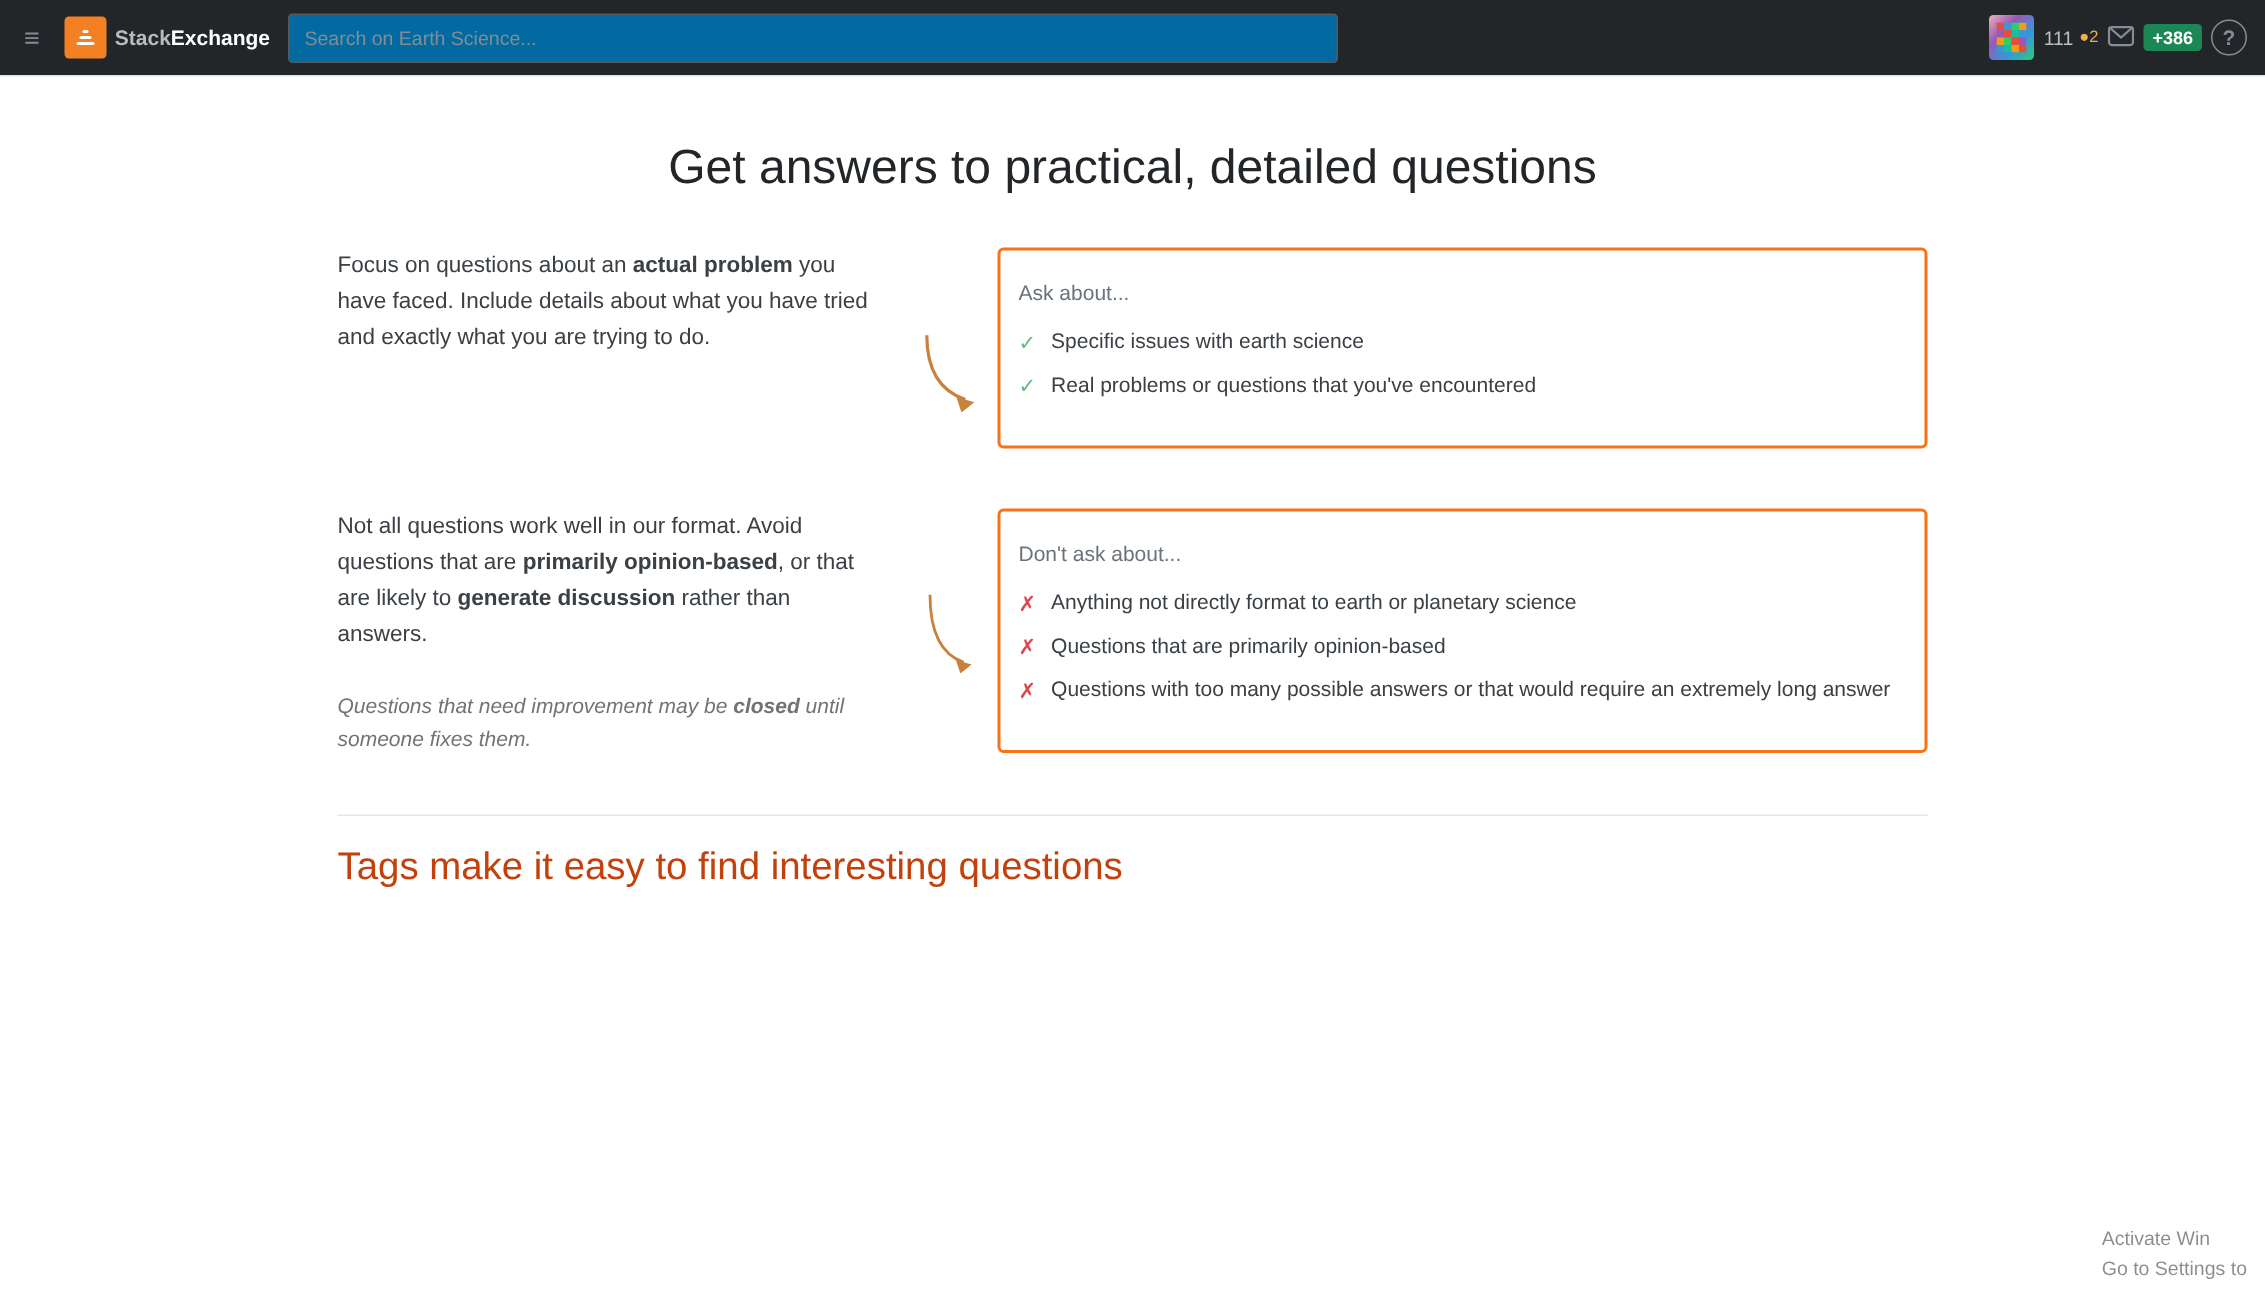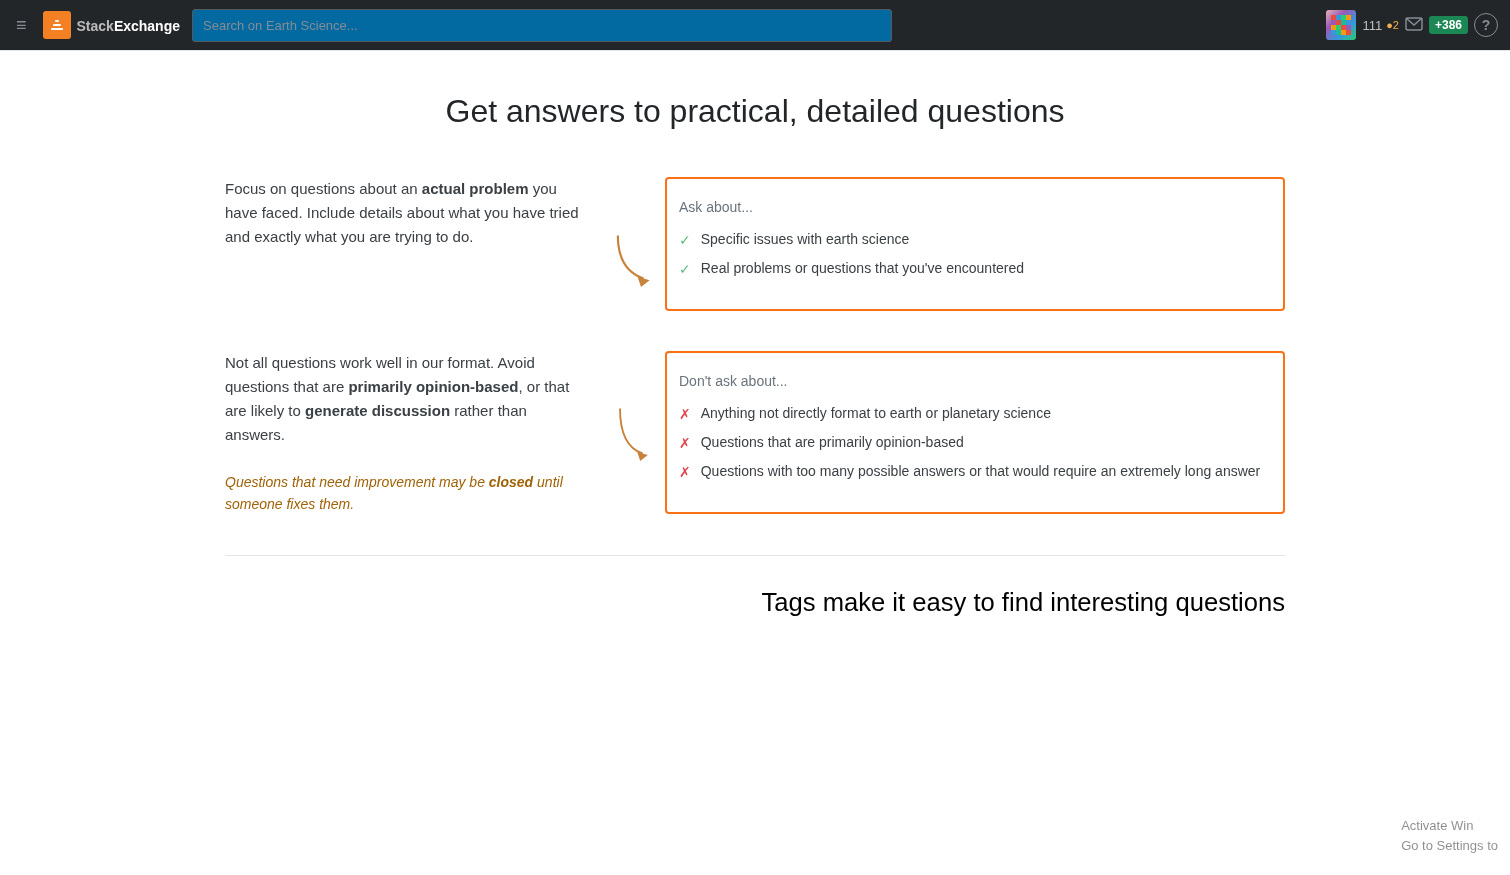--- a/index.html
+++ b/index.html
@@ -106,21 +106,21 @@
       max-width: 1100px;
       margin: 0 auto;
       padding: 40px 20px 60px;
     }
 
     .page-title {
       text-align: center;
       font-size: 2rem;
       font-weight: 400;
       color: #232629;
-      margin-bottom: 44px;
+      margin-bottom: 32px;
       line-height: 1.3;
     }
 
     
     .section-row {
       display: flex;
       align-items: flex-start;
       gap: 0;
       margin-bottom: 40px;
     }
@@ -130,21 +130,21 @@
       max-width: 380px;
       padding-right: 20px;
       font-size: 15px;
       line-height: 1.6;
       color: #3b4045;
     }
     .section-text .italic-note {
       margin-top: 24px;
       font-style: italic;
       font-size: 14px;
-      color: #a16207;
+      color: #737373;
     }
     .section-text strong {
       font-weight: 700;
     }
 
     .arrow-area {
       flex: 0 0 60px;
       display: flex;
       align-items: center;
       justify-content: center;
@@ -190,25 +190,25 @@
     }
     .cross-icon {
       color: #de474e;
       font-size: 14px;
       margin-top: 1px;
       flex-shrink: 0;
     }
 
     
     .bottom-title {
-      text-align: right;
+      text-align: left;
       font-size: 1.6rem;
       font-weight: 400;
-      color: #000000;
-      margin-top: 32px;
+      color: #c2410c;
+      margin-top: 20px;
     }
 
     
     .activate-windows {
       position: fixed;
       bottom: 20px;
       right: 12px;
       color: rgba(0,0,0,0.45);
       font-size: 13px;
       line-height: 1.5;

